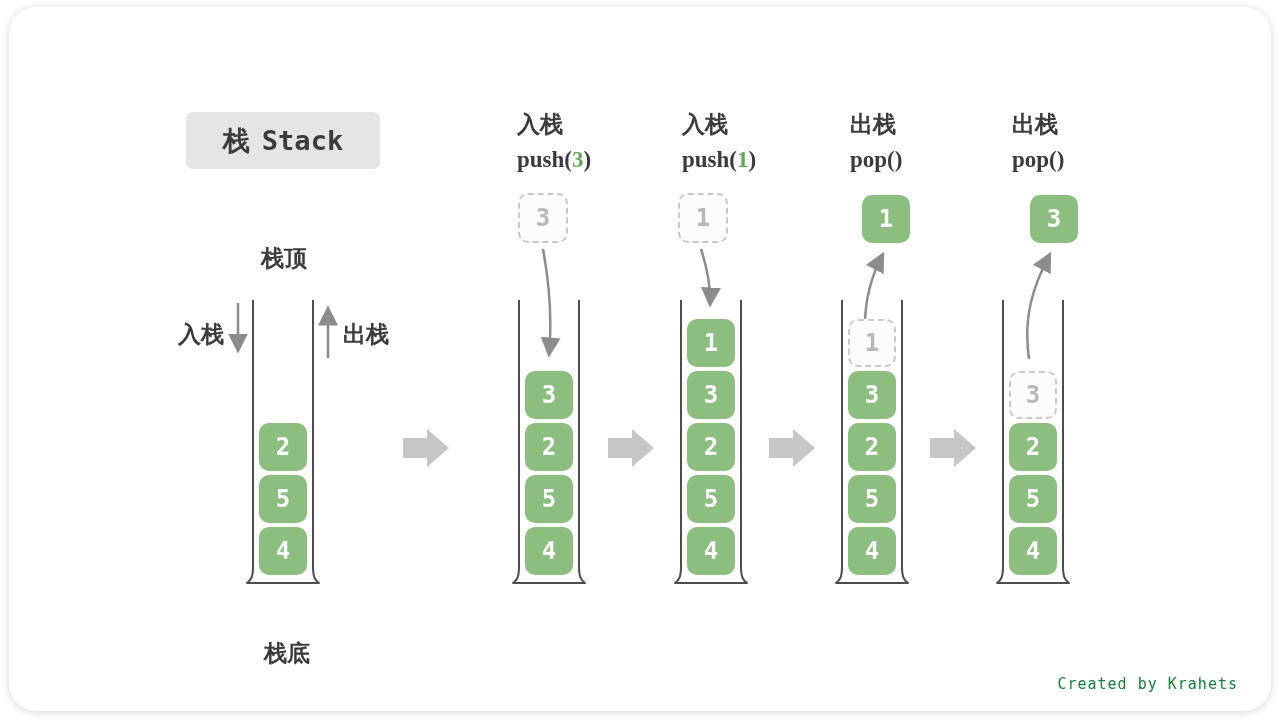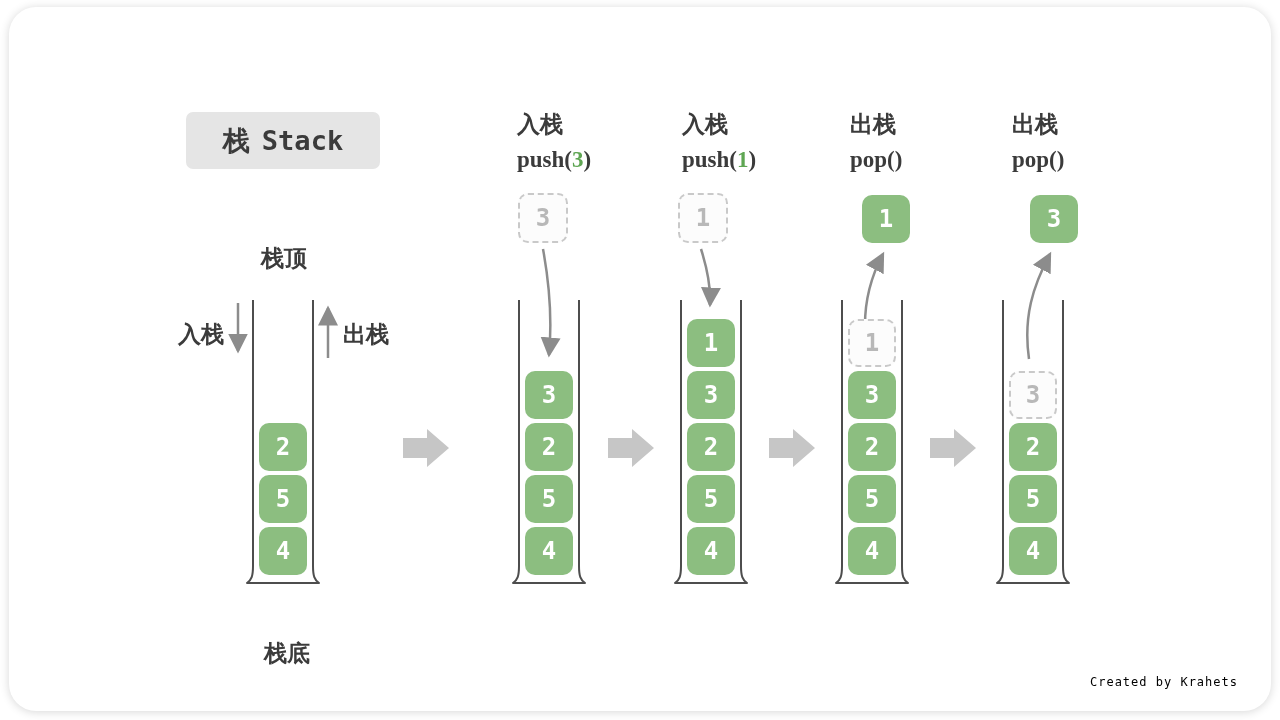--- a/index.html
+++ b/index.html
@@ -19,21 +19,21 @@
   .op-zh{display:block;font-size:23px;font-weight:700;color:#3b3b3b;}
   .op-code{display:block;font-family:Liberation Serif, serif;
            font-size:23px;font-weight:600;color:#3b3b3b;}
   .op-arg{font-weight:700;}
   .block{position:absolute;width:48px;height:48px;border-radius:10px;box-sizing:border-box;
          display:flex;align-items:center;justify-content:center;color:#ffffff;
          font-family:"DejaVu Sans Mono","Liberation Mono",monospace;font-size:24px;font-weight:700;}
   .block.dashed{background:#fcfcfc;border:2px dashed #c9c9c9;color:#b8b8b8;}
   .block.floating-dashed{width:50px;height:50px;}
   .watermark{position:absolute;right:42px;top:675px;font-family:"DejaVu Sans Mono","Liberation Mono",monospace;
-             font-size:12px;color:#000000;letter-spacing:1px;}
+             font-size:15px;color:#15803d;letter-spacing:1px;}
 </style>
 </head>
 <body>
 
 <div class="canvas">
   <div class="card"></div>
 
   <svg class="overlay" viewBox="0 0 1280 720">
     <defs>
       <marker id="ah" markerWidth="9" markerHeight="9" refX="7" refY="4.5" orient="auto">

